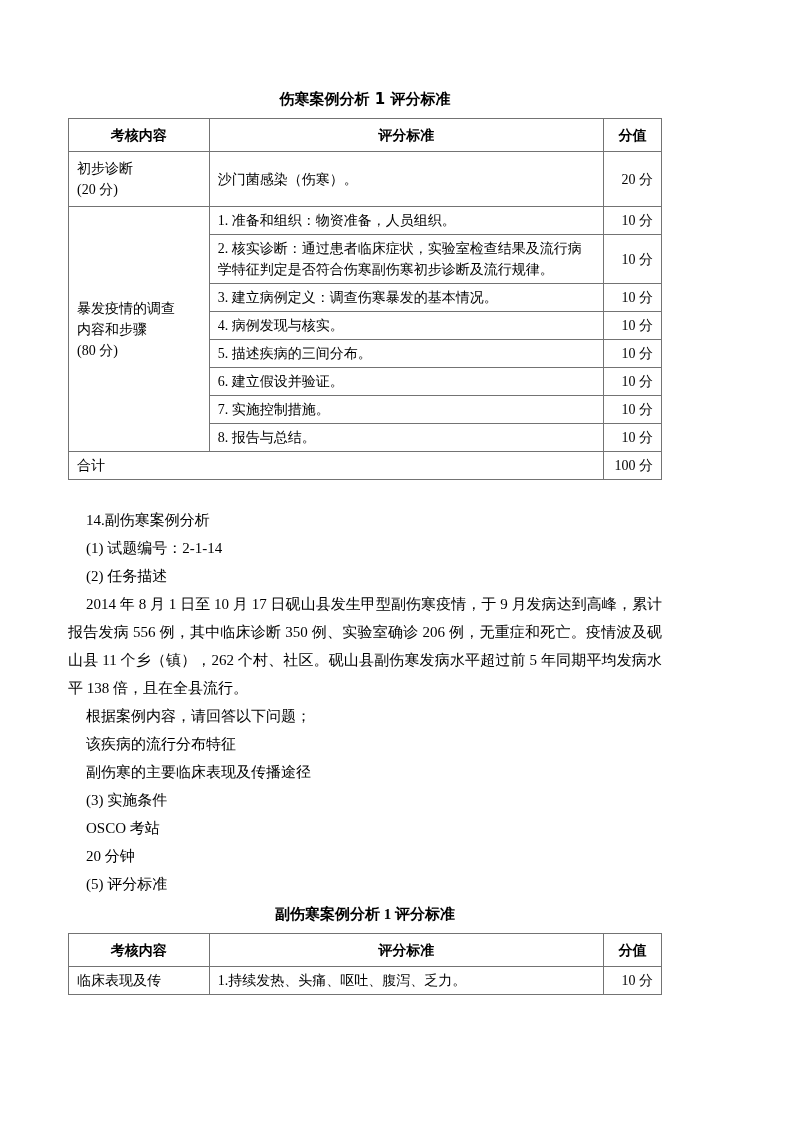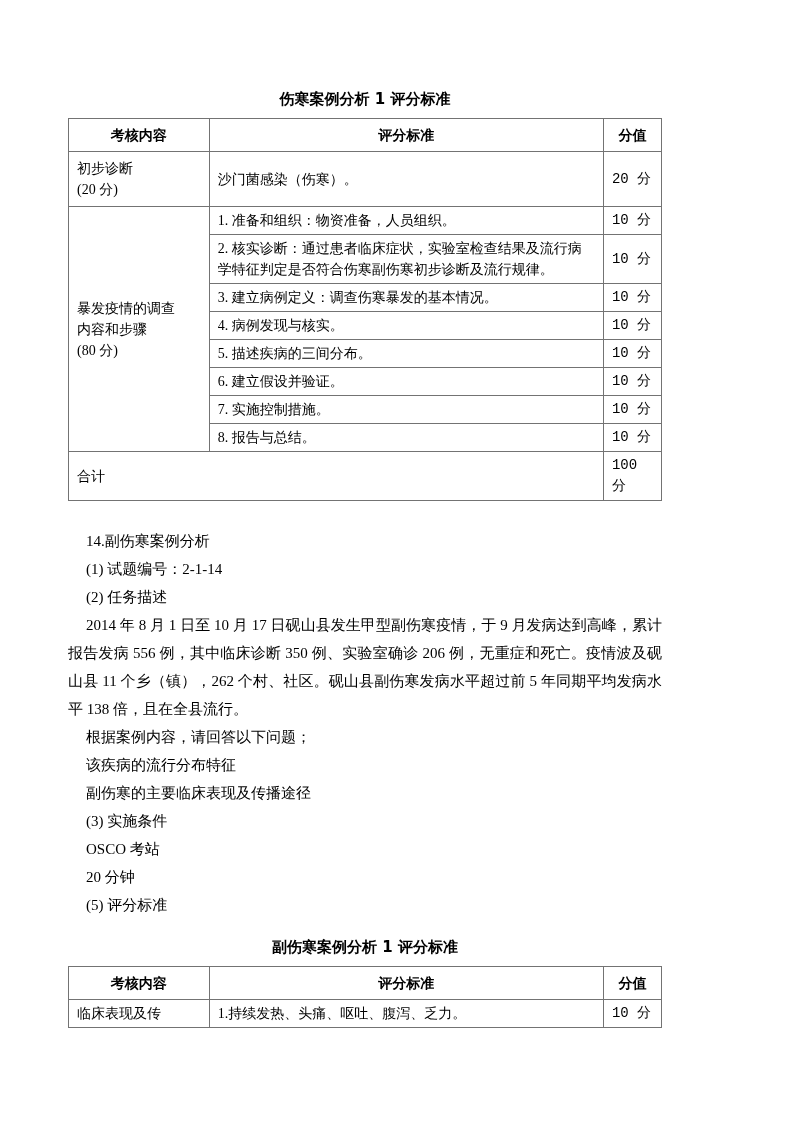--- a/index.html
+++ b/index.html
@@ -13,21 +13,21 @@
   }
   .page { padding: 90px 131px 0 68px; }
 
   .tbl-title {
     font-size: 15px;
     font-weight: bold;
     text-align: center;
     font-family: "DejaVu Sans", "Liberation Sans", sans-serif;
     margin: 0 0 9px 0;
   }
-  .title2 { margin-top: 19px; }
+  .title2 { margin-top: 7px; font-family: Liberation Serif, serif; }
 
   table.score {
     width: 100%;
     border-collapse: collapse;
     table-layout: fixed;
     font-size: 14px;
   }
   table.score th, table.score td {
     border: 1px solid #737373;
     padding: 3px 8px;
@@ -39,21 +39,21 @@
     font-family: "DejaVu Sans", "Liberation Sans", sans-serif;
     font-weight: bold;
     text-align: center;
     height: 26px;
   }
   .c1 { width: 126px; }
   .c2 { width: 353px; }
   .c3 { width: 52px; }
 
   td.std { text-align: left; }
-  td.val { text-align: left; font-family: Liberation Mono, monospace; }
+  td.val { text-align: right; }
   td.label-top { vertical-align: top; white-space: pre-line; }
   td.label-mid { vertical-align: middle; white-space: pre-line; margin-top: 17px; }
   tr.tall > td { height: 48px; }
   tr.total > td { height: 20px; }
 
   .body-text { margin-top: 26px; font-size: 15px; }
   .body-text p {
     margin: 0;
     line-height: 28px;
     text-indent: 18px;

